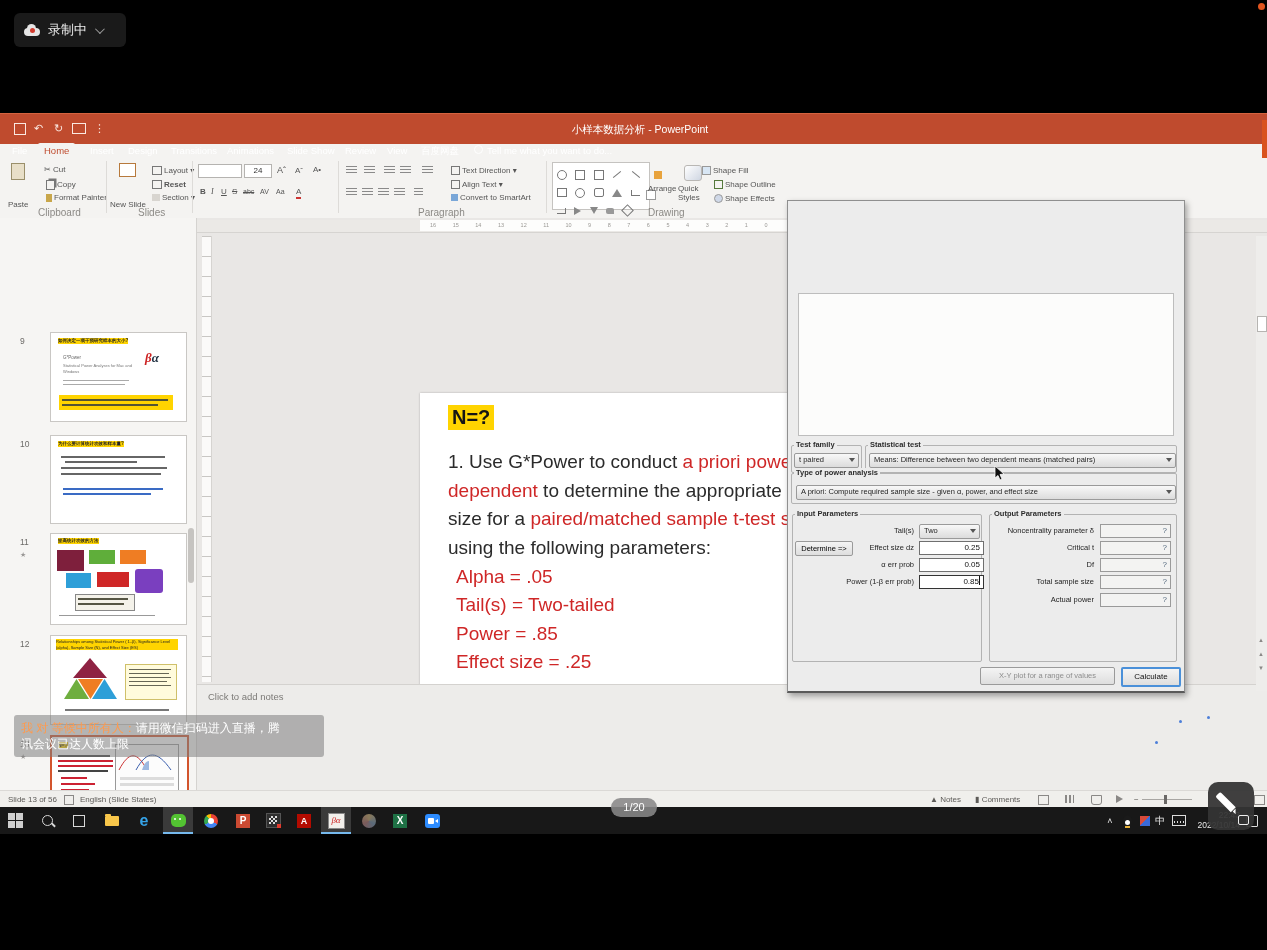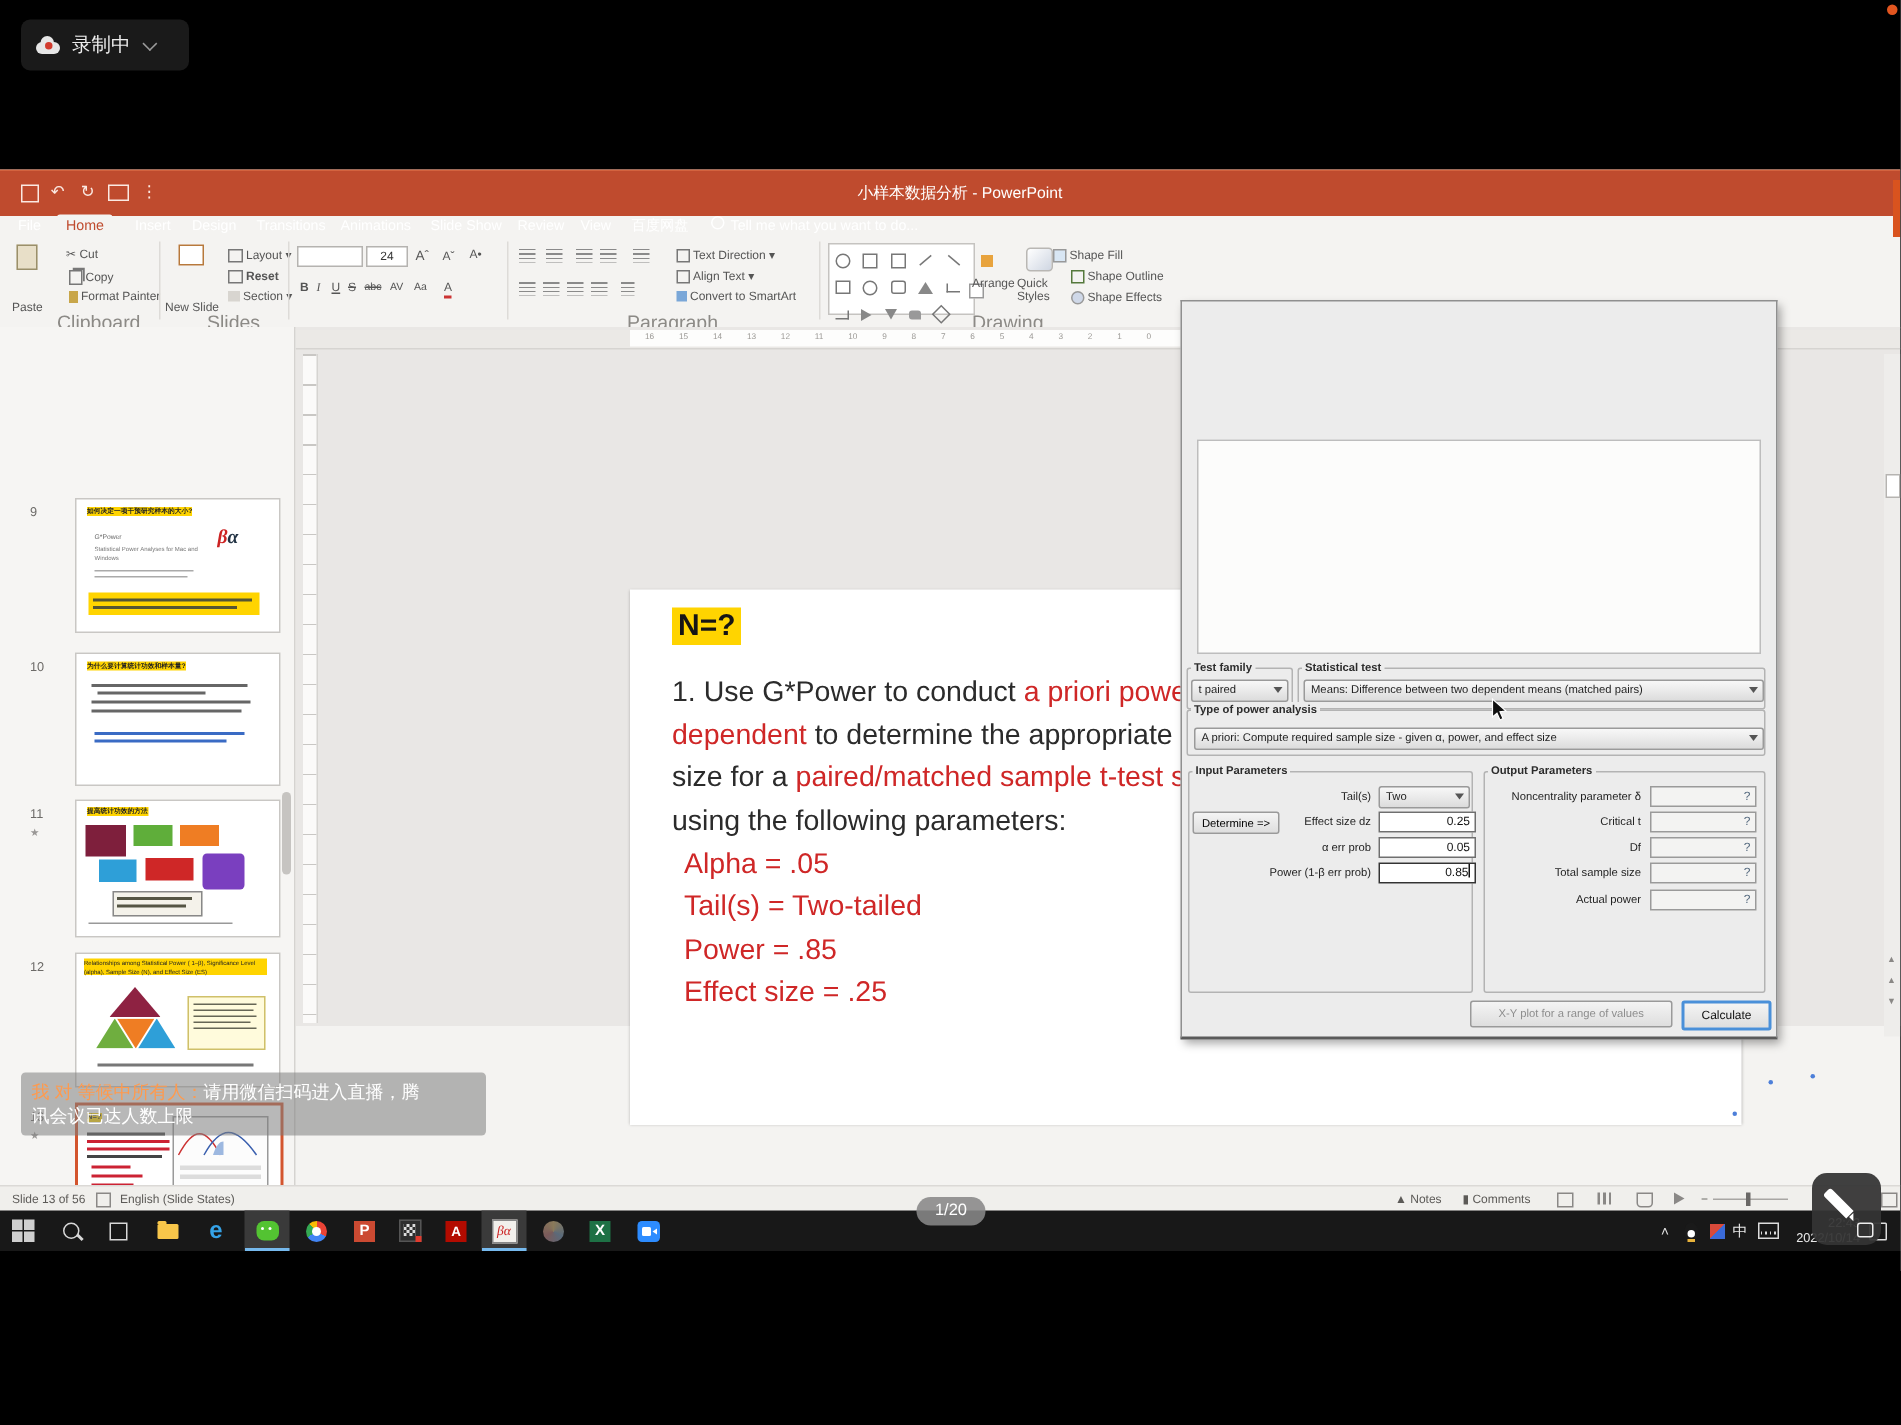--- a/index.html
+++ b/index.html
@@ -9,21 +9,21 @@
   .nowrap{white-space:nowrap;}
   
   #ppt{left:0;top:113px;width:1267px;height:721px;background:#f4f3f1;overflow:hidden;}
   .titlebar{left:0;top:0;width:1267px;height:30px;background:#bf4b2e;border-top:1px solid #d4633f;}
   .qa-icon{width:13px;height:12px;color:#fbe9e2;font-size:11px;line-height:12px;text-align:center;}
   .ppt-title{color:#fff;font-size:10.5px;line-height:30px;text-align:center;}
   .tabrow{left:0;top:28px;width:1267px;height:17px;}
   .tab{position:absolute;top:2px;height:15px;color:#fff;font-size:9.5px;line-height:15px;padding:0 6px;}
   .tab.sel{background:#f4f3f1;color:#bf4b2e;border-radius:2px 2px 0 0;}
   .ribbon{left:0;top:45px;width:1267px;height:60px;background:#f4f3f1;border-bottom:1px solid #dad8d5;}
-  .rlabel{position:absolute;font-size:13px;color:#8c8a86;}
+  .rlabel{position:absolute;font-size:10px;color:#8c8a86;}
   .rtext{position:absolute;font-size:8px;color:#555;line-height:10px;white-space:nowrap;}
   .rdiv{position:absolute;top:3px;width:1px;height:52px;background:#dddbd8;}
   .bars{background:repeating-linear-gradient(#8a8a8a 0 1px,transparent 1px 3px);width:11px;height:9px;}
   .shape{display:inline-block;margin:1px 2px;vertical-align:middle;}
   .hruler{left:197px;top:107px;width:1070px;height:12px;background:#ebe9e6;border-bottom:1px solid #d6d4d1;}
   .hruler-white{position:absolute;left:223px;top:0;width:745px;height:11px;background:#fdfdfc;}
   .ruler-nums{position:absolute;left:10px;top:2px;width:352px;font-size:5.5px;color:#9b9995;word-spacing:15px;overflow:hidden;}
   .vruler{left:202px;top:123px;width:9px;height:446px;background:#fbfaf9;border-right:1px solid #d6d4d1;background-image:repeating-linear-gradient(#c9c7c4 0 1px,transparent 1px 20px);}
   
   #thumbpanel{left:0;top:105px;width:196px;height:572px;background:#f6f5f3;border-right:1px solid #d5d3d0;}
@@ -307,20 +307,23 @@
         
         
         
         
         
         
       </div>
       <div class="a" style="left:188px;top:310px;width:6px;height:55px;background:#c6c4c1;border-radius:3px;"></div>
     </div>
 
+    <div id="notes" class="a">
+      <div class="notes-ph">Click to add notes</div>
+    </div>
 
     <div class="a vsb-track">
       <div class="vsb-thumb"></div>
       <div class="vsb-btn" style="top:400px;">▲</div>
       <div class="vsb-btn" style="top:414px;">▲</div>
       <div class="vsb-btn" style="top:428px;">▼</div>
     </div>
 
     <div id="statusbar" class="a">
       <span class="sb" style="left:8px;">Slide 13 of 56</span>

